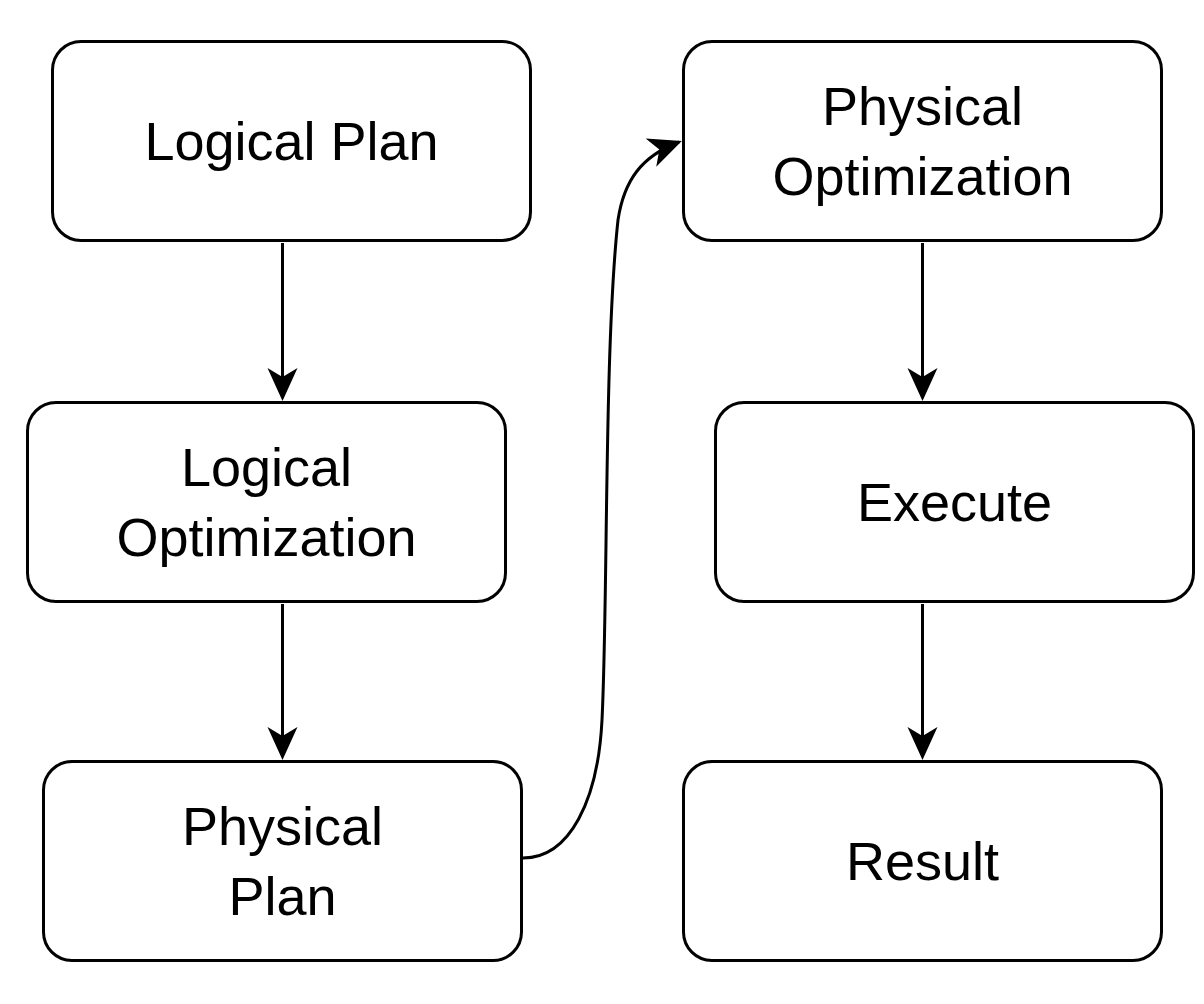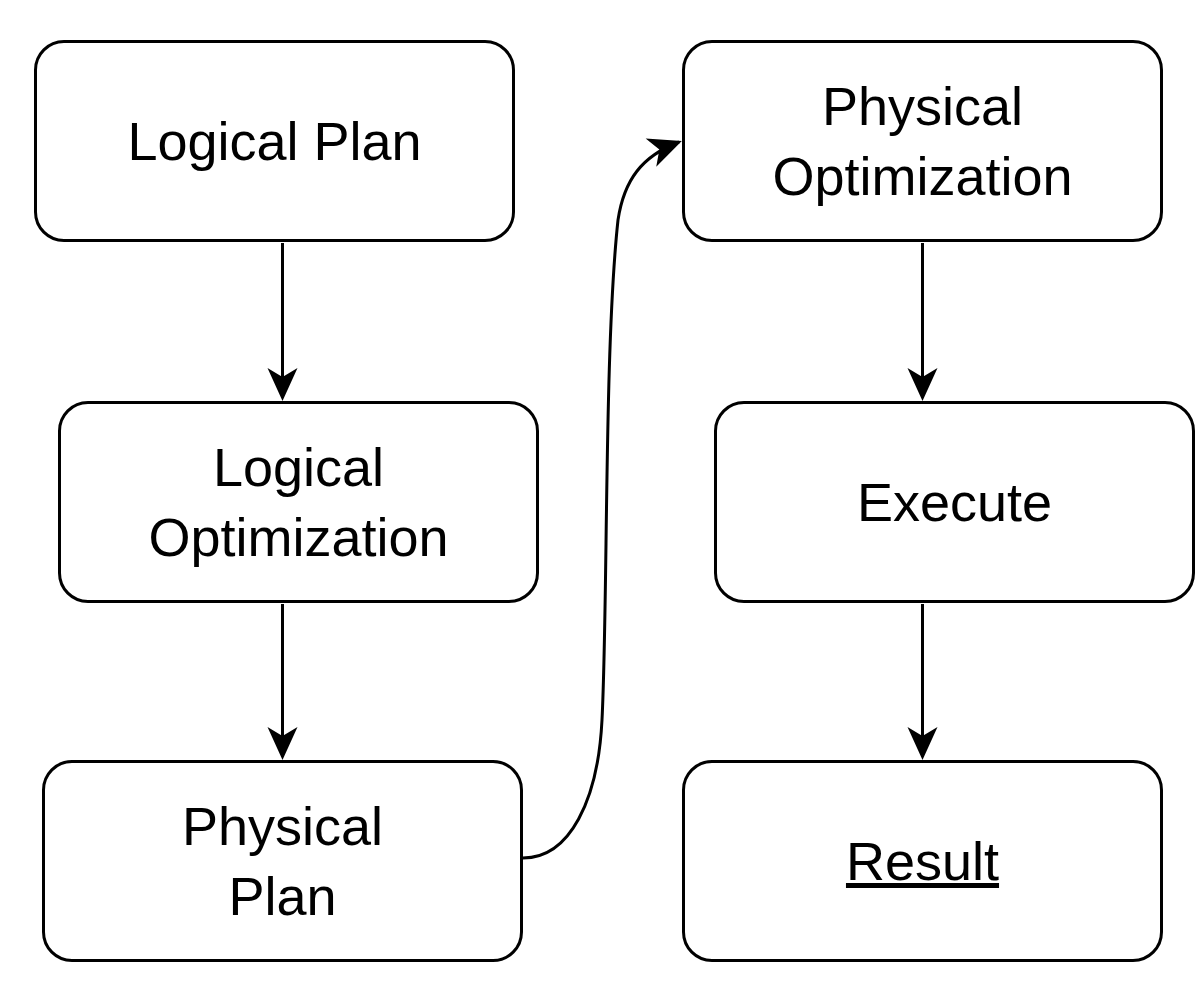--- a/index.html
+++ b/index.html
@@ -32,26 +32,26 @@
     justify-content: center;
   }
   .node-label {
     color: var(--text);
     font-size: 54px;
     line-height: 70px;
     text-align: center;
     white-space: pre-line;
   }
   
-  .n-logical-plan          { left: 34px;  top: 40px;  }
-  .n-logical-optimization  { left: 58px;  top: 401px; align-items: center; }
+  .n-logical-plan          { left: 51px;  top: 40px;  }
+  .n-logical-optimization  { left: 26px;  top: 401px; align-items: center; }
   .n-physical-plan         { left: 42px;  top: 760px; }
   .n-physical-optimization { left: 682px; top: 40px;  }
   .n-execute               { left: 682px; top: 401px; margin-left: 32px; }
-  .n-result                { left: 682px; top: 760px; text-decoration: underline; }
+  .n-result                { left: 682px; top: 760px; }
 
   svg.edges {
     position: absolute;
     left: 0; top: 0;
     width: 1204px;
     height: 1004px;
     pointer-events: none;
   }
   svg.edges path.edge {
     fill: none;

